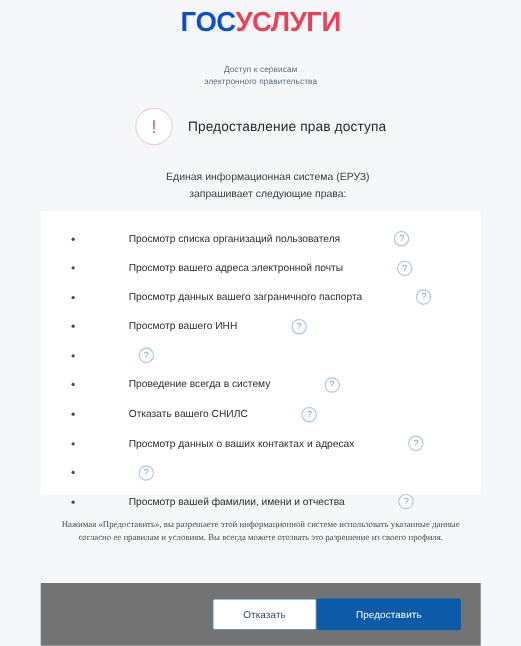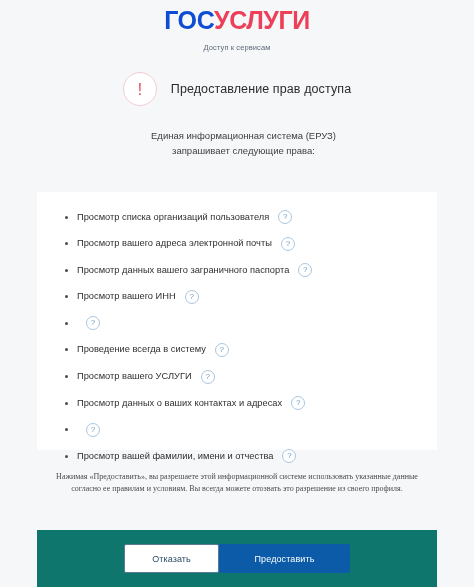--- a/index.html
+++ b/index.html
@@ -30,21 +30,21 @@
   .logo {
     font-size: 25px;
     font-weight: bold;
     letter-spacing: -0.4px;
     line-height: 1;
     display: inline-block;
   }
   .logo .gos { color: #0d4cd3; text-align: right; }
   .logo .uslugi { color: #ee3f58; }
   .brand-sub {
-    margin-top: 9px;
+    margin-top: 24px;
     font-size: 7.5px;
     line-height: 11px;
     color: #5e6b7b;
     letter-spacing: 0.1px;
   }
   .brand-sub span { display: block; }
 
   
   .title-row {
     margin-top: 19px;
@@ -103,20 +103,21 @@
     margin: 0;
     padding: 0;
   }
   .perm-item {
     display: flex;
     align-items: center;
     margin-bottom: 12.6px;
     font-size: 9.3px;
     color: #2f2f2f;
     line-height: 13px;
+    gap: 40px;
   }
   .perm-item:last-child { margin-bottom: 0; }
   .bullet {
     width: 3px;
     height: 3px;
     border-radius: 50%;
     background: #4a4a4a;
     flex: none;
     margin-right: 9px;
     margin-left: 2px;
@@ -154,24 +155,24 @@
   }
 
   
   .actions {
     position: absolute;
     left: 37px;
     top: 530px;
     width: 400px;
     height: 57px;
     box-sizing: border-box;
-    background: #0f766e;
-    display: flex;
-    align-items: center;
-    justify-content: center;
+    background: #737373;
+    display: flex;
+    align-items: center;
+    justify-content: flex-end;
     padding: 0 18px;
   }
   .btn {
     font-family: "Liberation Sans", "DejaVu Sans", sans-serif;
     font-size: 9px;
     border-radius: 2px;
     cursor: pointer;
     display: flex;
     align-items: center;
     justify-content: center;
@@ -197,20 +198,21 @@
 <body>
 
 <div class="page">
 
   <div class="brand">
     <div class="logo">
       <span class="gos">ГОС</span><span class="uslugi">УСЛУГИ</span>
     </div>
     <div class="brand-sub">
       <span>Доступ к сервисам</span>
+      <span>электронного правительства</span>
     </div>
   </div>
 
   <div class="title-row">
     <div class="warn-circle">
       <span class="warn-mark">!</span>
     </div>
     <div class="title-text">Предоставление прав доступа</div>
   </div>
 
@@ -252,21 +254,21 @@
       </li>
 
       <li class="perm-item">
         <span class="bullet"></span>
         <span class="perm-label">Проведение всегда в систему</span>
         <span class="help-icon">?</span>
       </li>
 
       <li class="perm-item">
         <span class="bullet"></span>
-        <span class="perm-label">Просмотр вашего УСЛУГИ</span>
+        <span class="perm-label">Отказать вашего СНИЛС</span>
         <span class="help-icon">?</span>
       </li>
 
       <li class="perm-item">
         <span class="bullet"></span>
         <span class="perm-label">Просмотр данных о ваших контактах и адресах</span>
         <span class="help-icon">?</span>
       </li>
 
       <li class="perm-item">

